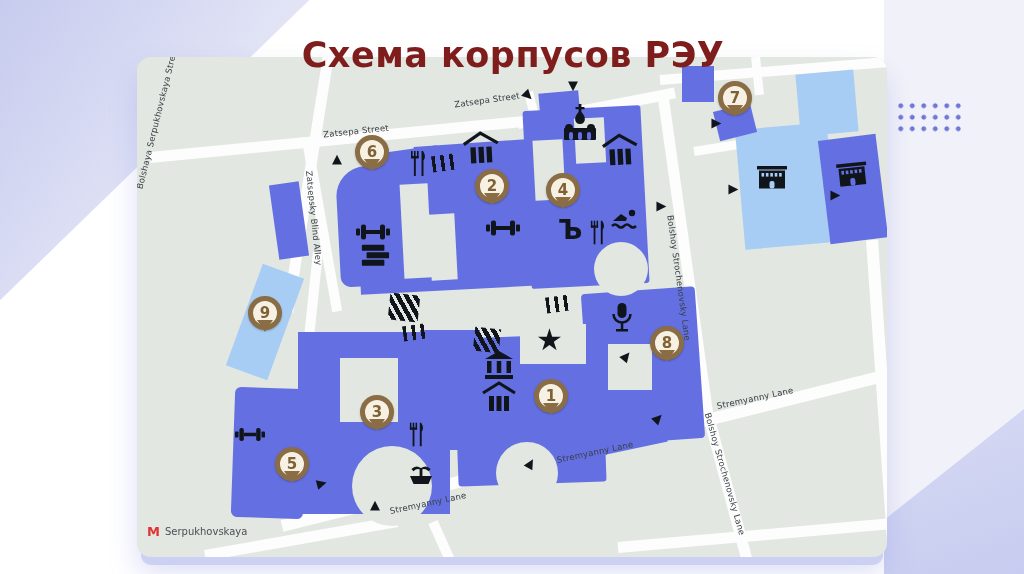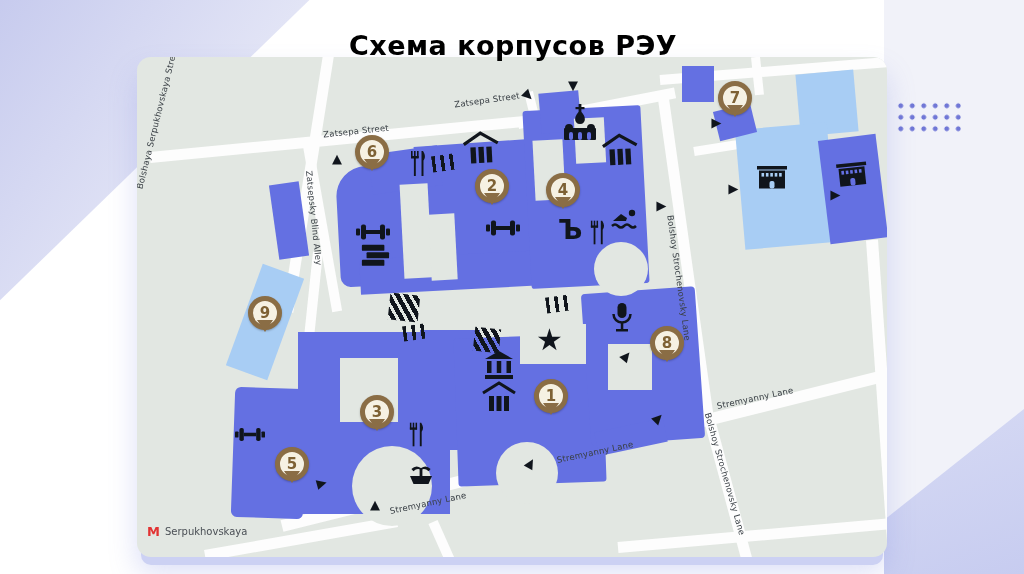--- a/index.html
+++ b/index.html
@@ -12,21 +12,21 @@
     -webkit-clip-path:polygon(0 0,91% 0,0 91%);clip-path:polygon(0 0,91% 0,0 91%);}
   .right-panel{position:absolute;left:884px;top:0;right:0;bottom:0;background:#f1f2f9;z-index:0;}
   .decor-br{position:absolute;left:884px;bottom:0;width:140px;height:300px;z-index:0;
     background:linear-gradient(160deg,#e0e3f6,#c7ccf0);
     -webkit-clip-path:polygon(0 82%,100% 45%,100% 100%,0 100%);clip-path:polygon(0 82%,100% 45%,100% 100%,0 100%);}
   .dots{position:absolute;left:893px;top:98px;width:68px;height:36px;z-index:1;
     background-image:radial-gradient(#7077d6 2.2px,transparent 2.7px);
     background-size:11.5px 11.5px;background-position:2px 2px;}
 
   .page-title{position:absolute;left:513px;top:12px;transform:translateX(-50%);
-    font-size:27px;font-weight:bold;color:#000000;letter-spacing:.5px;white-space:nowrap;z-index:5;}
+    font-size:35px;font-weight:bold;color:#7f1d1d;letter-spacing:.5px;white-space:nowrap;z-index:5;}
 
   
   .map-card{position:absolute;left:137px;top:57px;width:750px;height:500px;background:#e2e7e2;
     border-radius:14px;overflow:hidden;z-index:2;
     box-shadow:0 12px 0 -4px #ccd1f3, 0 16px 28px rgba(130,140,225,.28);}
 
   .st{position:absolute;background:#fdfdfd;z-index:2;}
   .stlbl{position:absolute;z-index:6;font-size:8.5px;color:#3a4046;white-space:nowrap;
          transform-origin:center;letter-spacing:.2px;}
 

